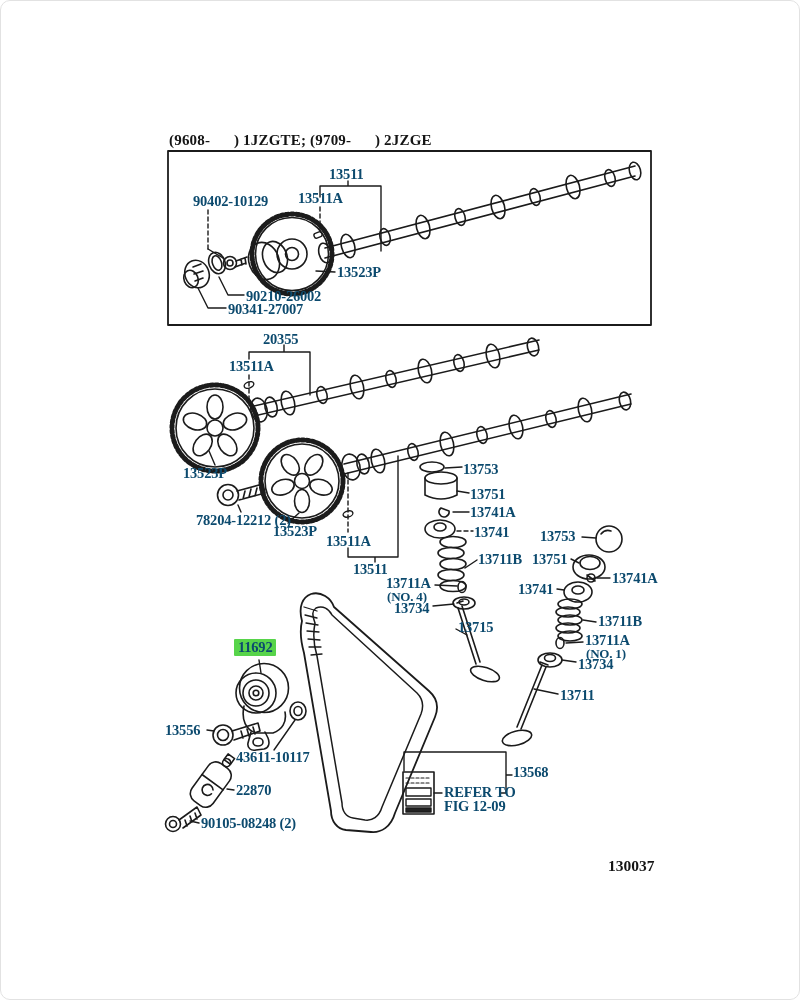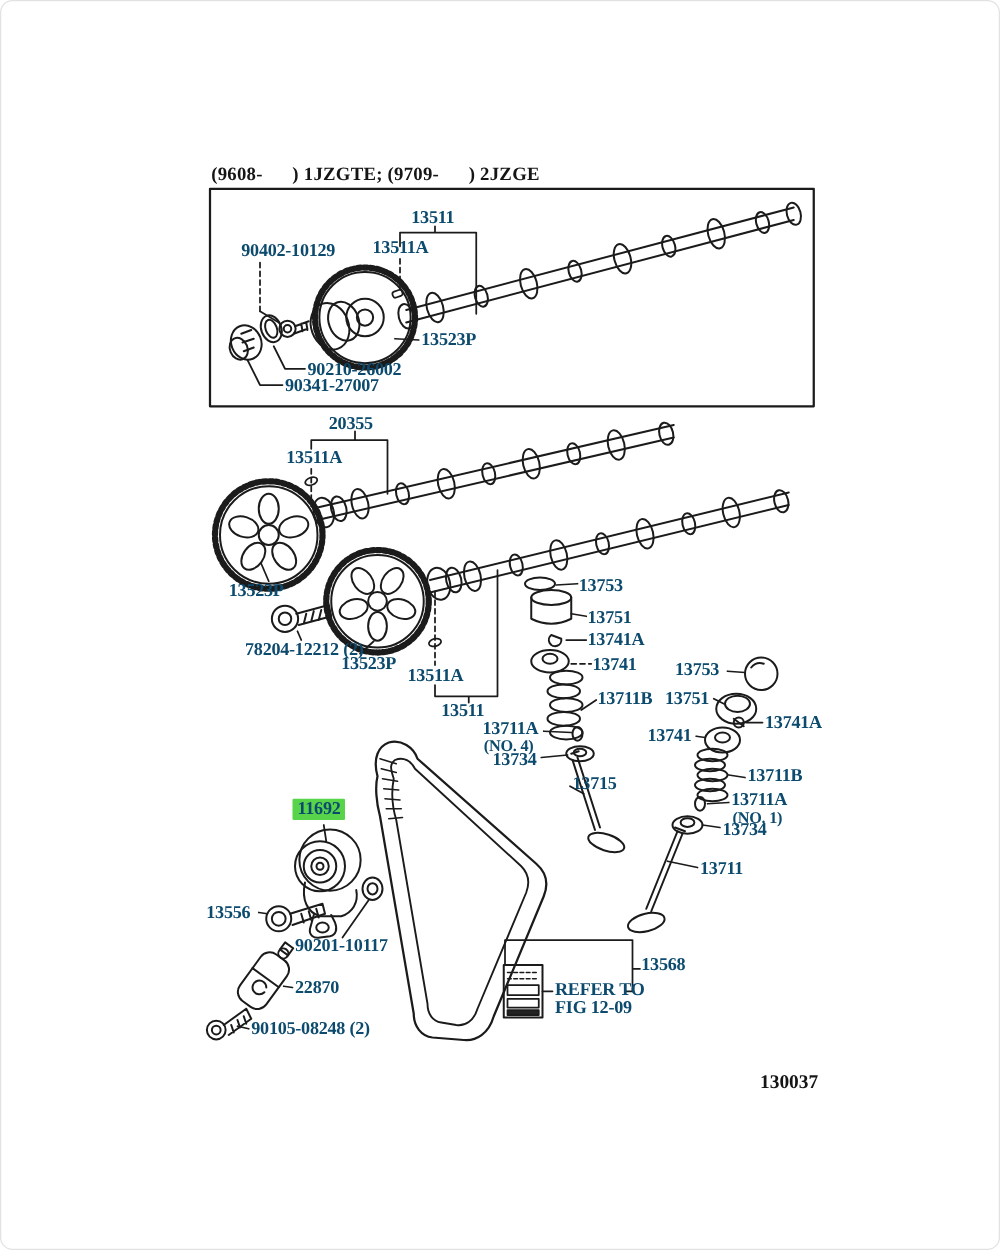--- a/index.html
+++ b/index.html
@@ -318,21 +318,21 @@
   <div class="lbl" style="left:611px;top:570px;">13741A</div>
   <div class="lbl" style="left:517px;top:581px;">13741</div>
   <div class="lbl" style="left:597px;top:613px;">13711B</div>
   <div class="lbl" style="left:584px;top:632px;">13711A</div>
   <div class="lbl small" style="left:585px;top:645px;">(NO. 1)</div>
   <div class="lbl" style="left:577px;top:656px;">13734</div>
   <div class="lbl" style="left:559px;top:687px;">13711</div>
 
   <div class="lbl hl" style="left: 237px; top: 640px; background-color: rgb(87, 212, 74);">11692</div>
   <div class="lbl" style="left:164px;top:722px;">13556</div>
-  <div class="lbl" style="left:235px;top:749px;">90201-10117</div>
+  <div class="lbl" style="left:235px;top:749px;">43611-10117</div>
   <div class="lbl" style="left:235px;top:782px;">22870</div>
   <div class="lbl" style="left:200px;top:815px;">90105-08248 (2)</div>
   <div class="lbl" style="left:512px;top:764px;">13568</div>
   <div class="lbl" style="left:443px;top:784px;text-align:right;">REFER TO</div>
   <div class="lbl" style="left:443px;top:798px;">FIG 12-09</div>
 
   <div class="fig" style="left:607px;top:856px;">130037</div>
 </div>
 
 </body></html>

